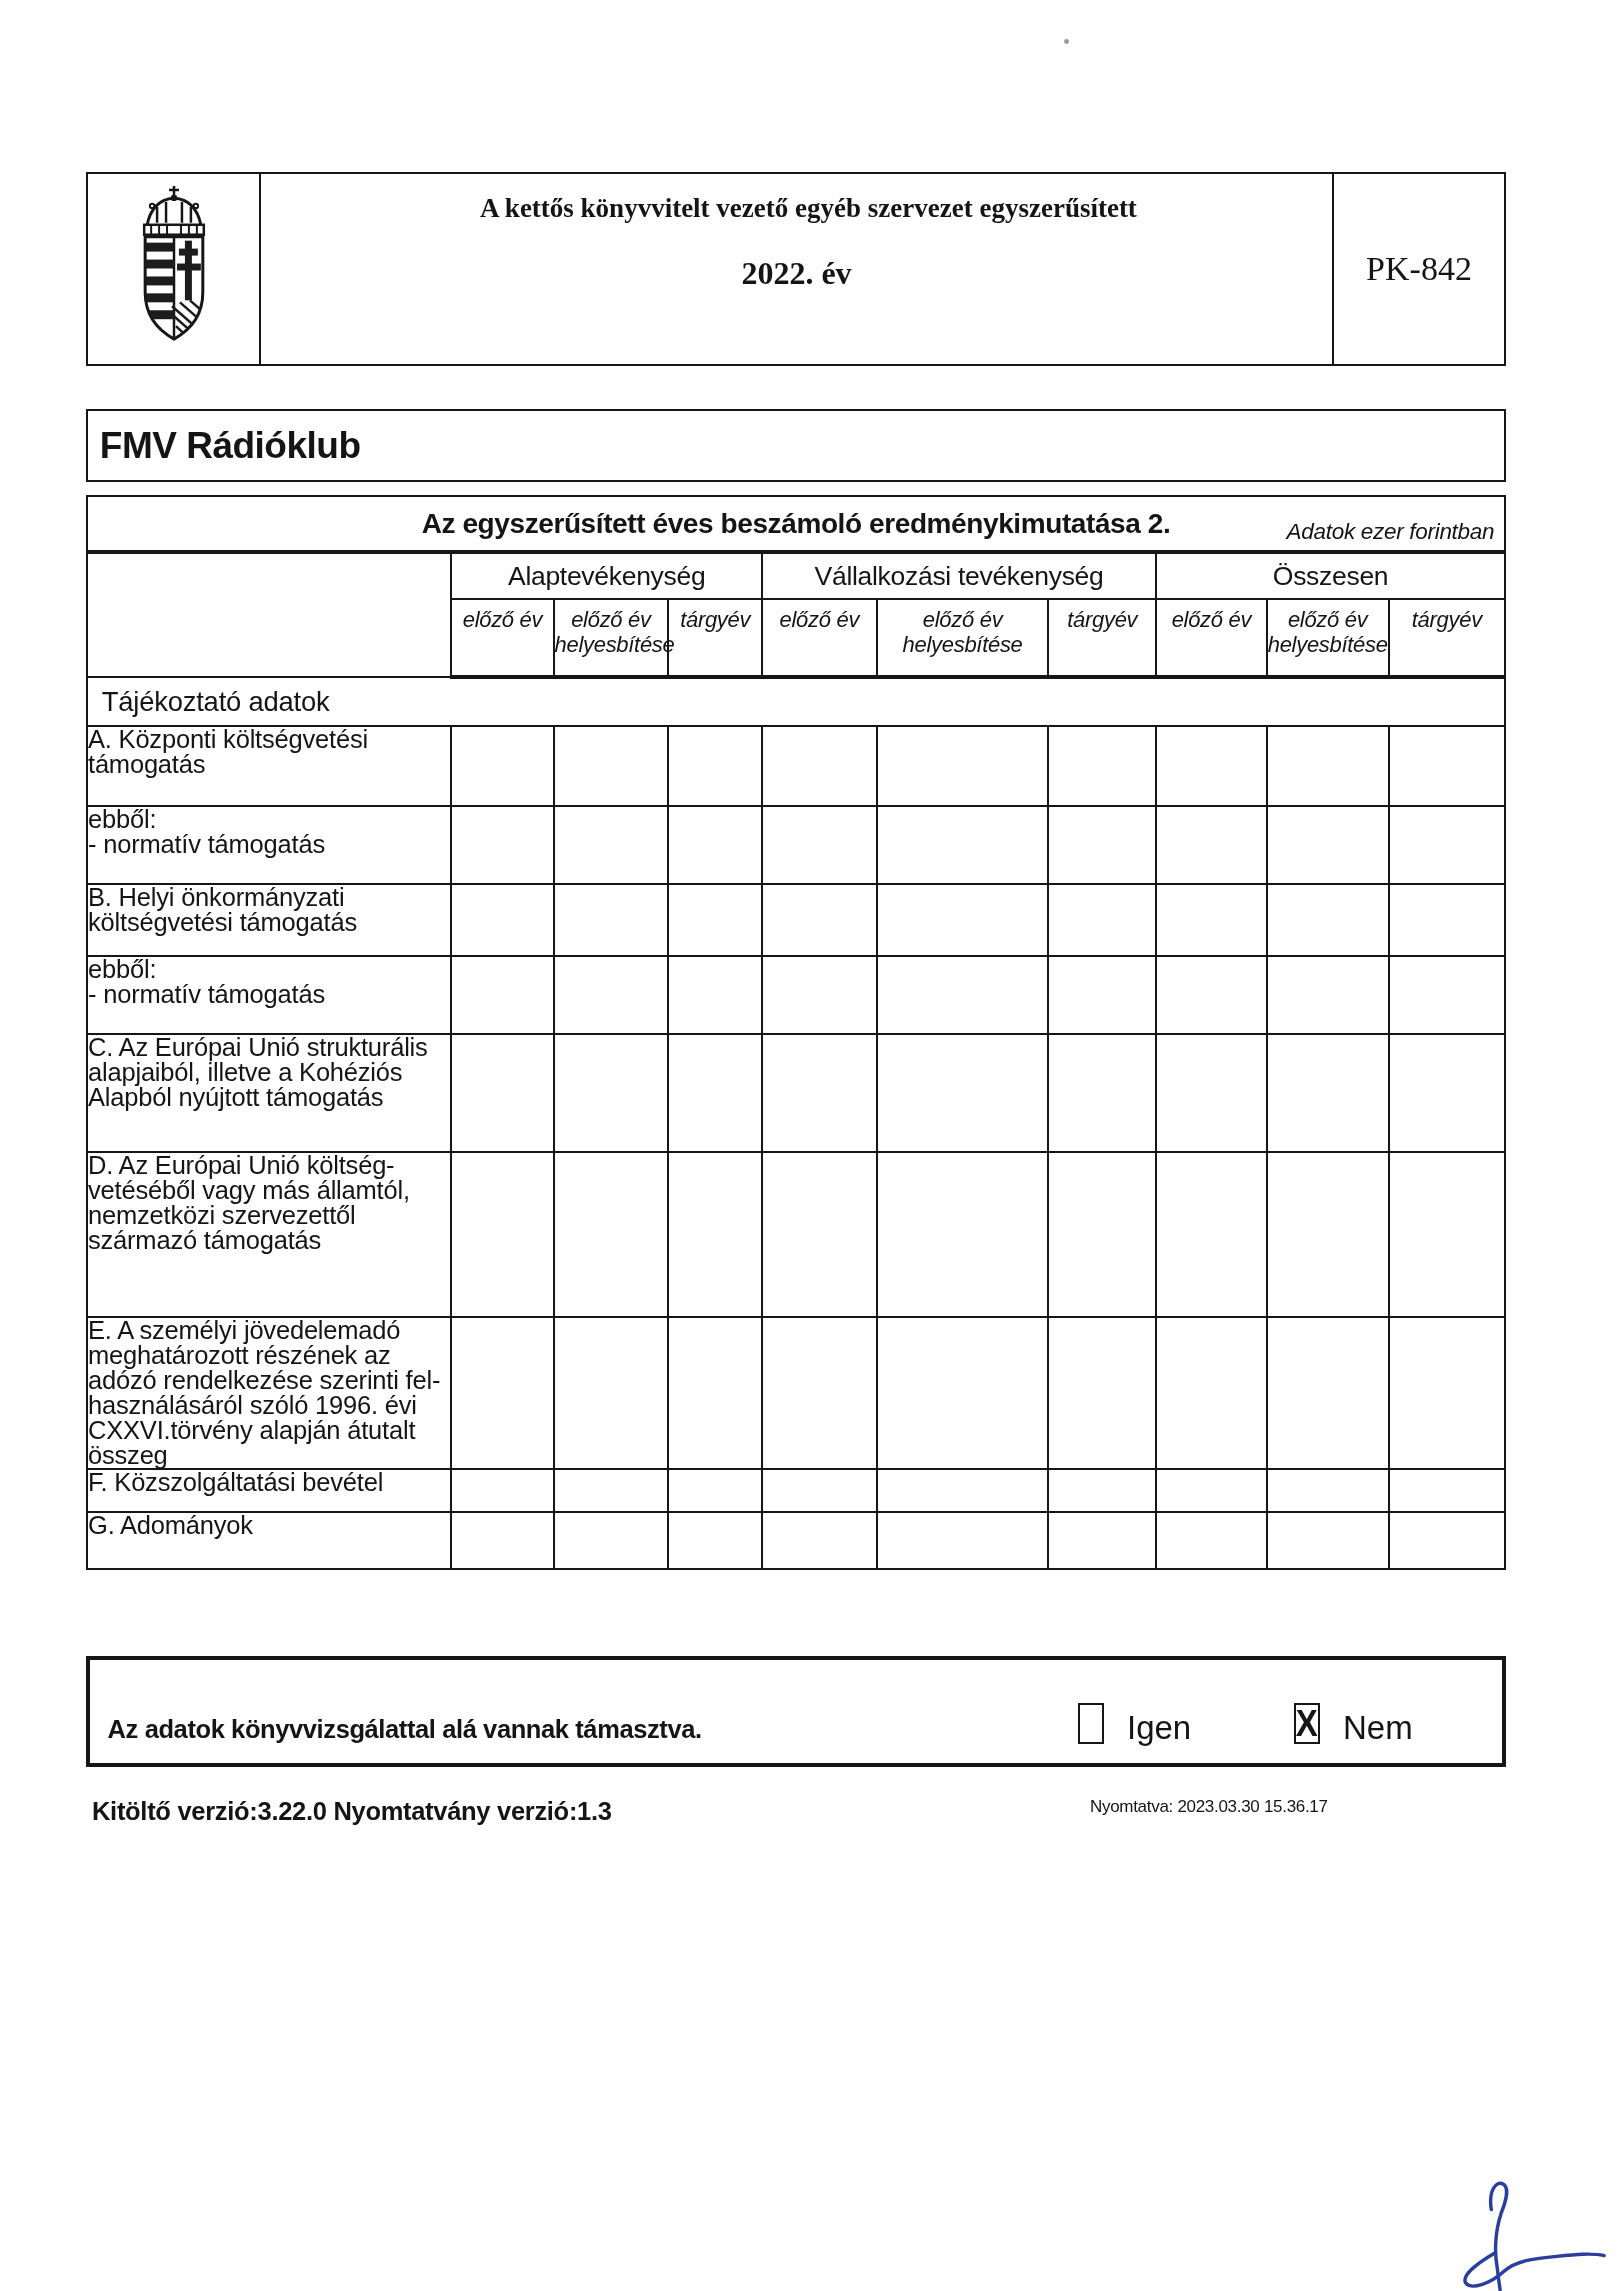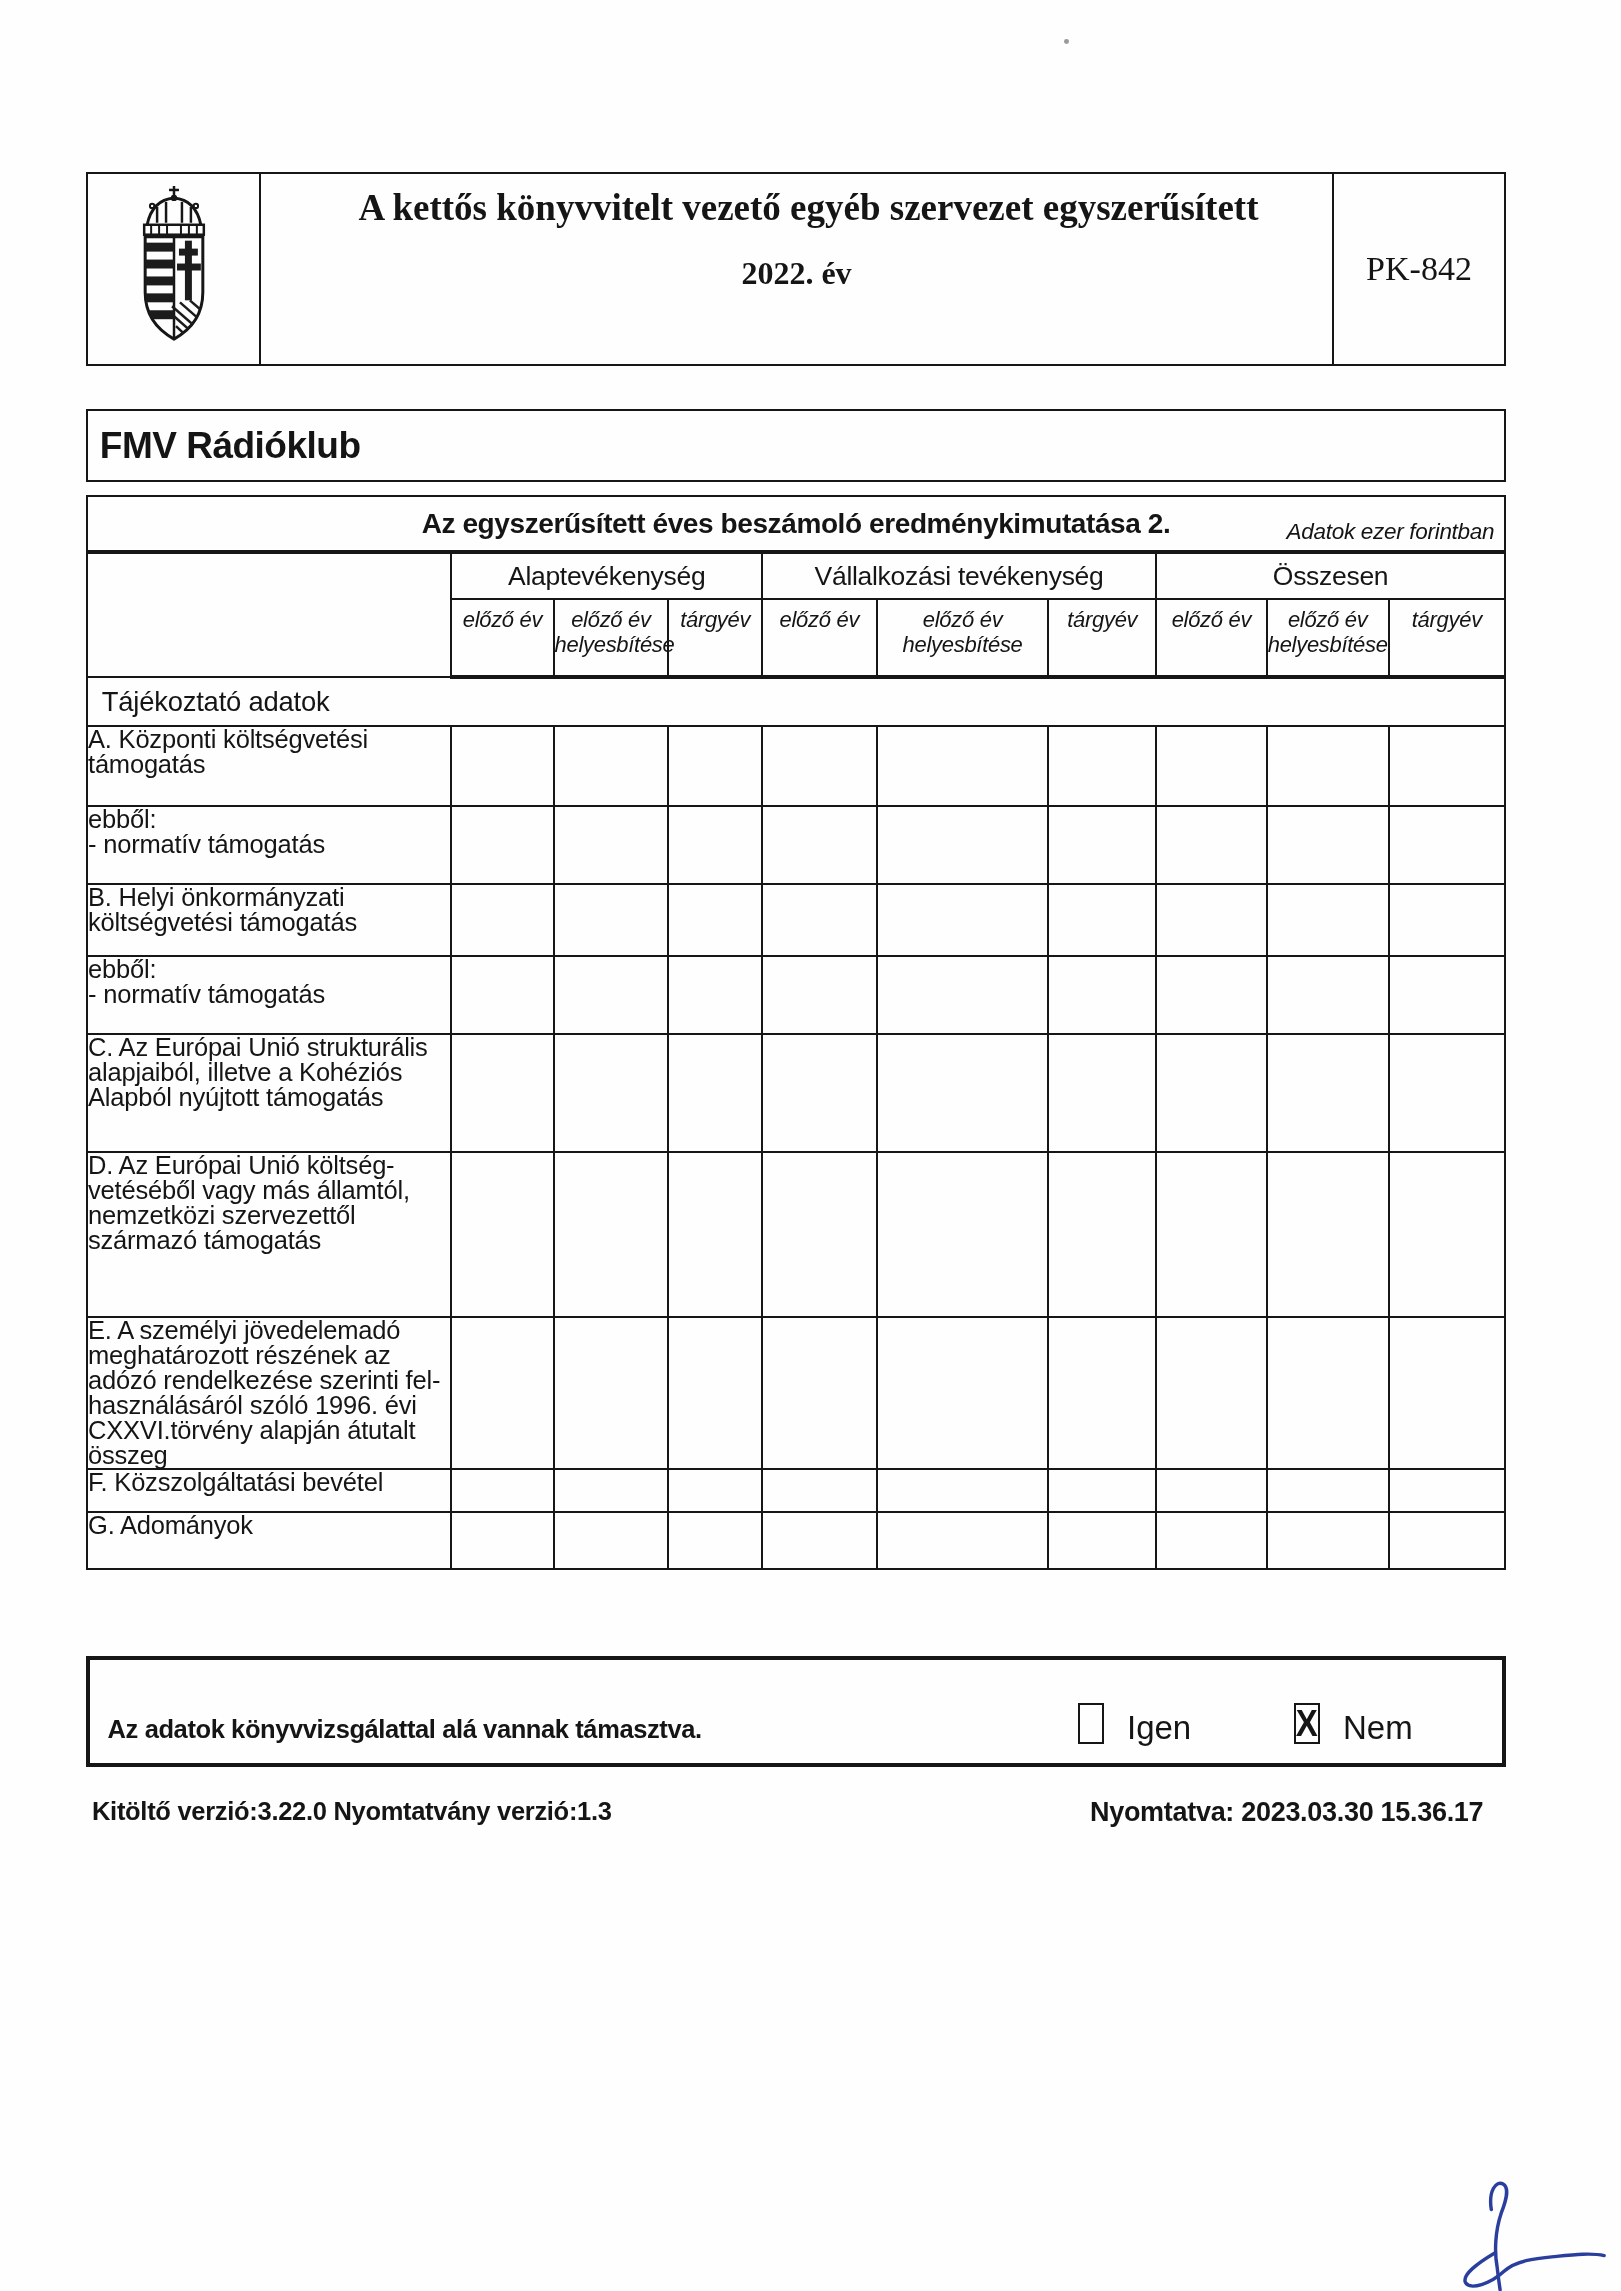--- a/index.html
+++ b/index.html
@@ -8,21 +8,21 @@
     font-family:"Liberation Sans", sans-serif; color:#151515; overflow:hidden;
   }
   
   .header-box{
     position:absolute; left:86px; top:172px; width:1420px; height:194px;
     border:2.9px solid #161616; box-sizing:border-box; display:flex;
   }
   .logo-cell{width:173px; border-right:2.9px solid #161616; box-sizing:border-box;
     display:flex; align-items:center; justify-content:center;}
   .title-cell{flex:1; text-align:center; font-family:"Liberation Serif", serif; font-weight:bold;}
-  .title-l1{margin-top:15.7px; font-size:37px; line-height:36px;margin-left:24px;}
+  .title-l1{margin-top:15.7px; font-size:27px; line-height:36px;margin-left:24px;}
   .title-l2{font-size:31px; line-height:36px;}
   .title-year{margin-top:29px; font-size:32px;}
   .pk-cell{width:172px; border-left:2.9px solid #161616; box-sizing:border-box;
     display:flex; align-items:center; justify-content:center;
     font-family:"Liberation Serif", serif; font-size:34px;}
   
   .org-label{position:absolute; left:92px; top:373px; font-size:26.5px; font-weight:bold; letter-spacing:-0.3px;}
   .org-name-box{position:absolute; left:86px; top:409px; width:1420px; height:73px;
     border:2.9px solid #161616; box-sizing:border-box; display:flex; align-items:center;}
   .org-name{font-size:37px; font-weight:bold; padding-left:11.8px; letter-spacing:-0.5px;}
@@ -50,21 +50,21 @@
   .audit-statement{position:absolute; left:17.6px; top:55px; font-size:25.5px; font-weight:bold; letter-spacing:-0.4px;}
   .chk{position:absolute; width:25.5px; height:41px; border:2.9px solid #161616; box-sizing:border-box;
     display:flex; align-items:center; justify-content:center; top:43px;}
   .chk-yes{left:988px;}
   .chk-no{left:1204px;}
   .chk-x{font-size:33px; font-weight:bold; transform:scaleY(1.1); line-height:1;}
   .chk-label{position:absolute; top:49px; font-size:33px;}
   .lab-yes{left:1037px;} .lab-no{left:1253px;}
   
   .footer-left{position:absolute; left:92px; top:1797px; font-size:25.5px; font-weight:bold; letter-spacing:-0.3px;}
-  .footer-right{position:absolute; left:1090px; top:1797px; font-size:27px; font-weight:bold; letter-spacing:-0.3px;}
+  .footer-right{position:absolute; left:1090px; top:1797px; font-size:17px; font-weight:normal; letter-spacing:-0.3px;}
   
   .dot-artifact{position:absolute; left:1064px; top:39px; width:4.9px; height:4.9px;
     border-radius:50%; background:#9a9a9a;}
   .signature{position:absolute; left:1454px; top:2178px;}
 </style>
 </head>
 <body>
 
 <div class="page">
 

